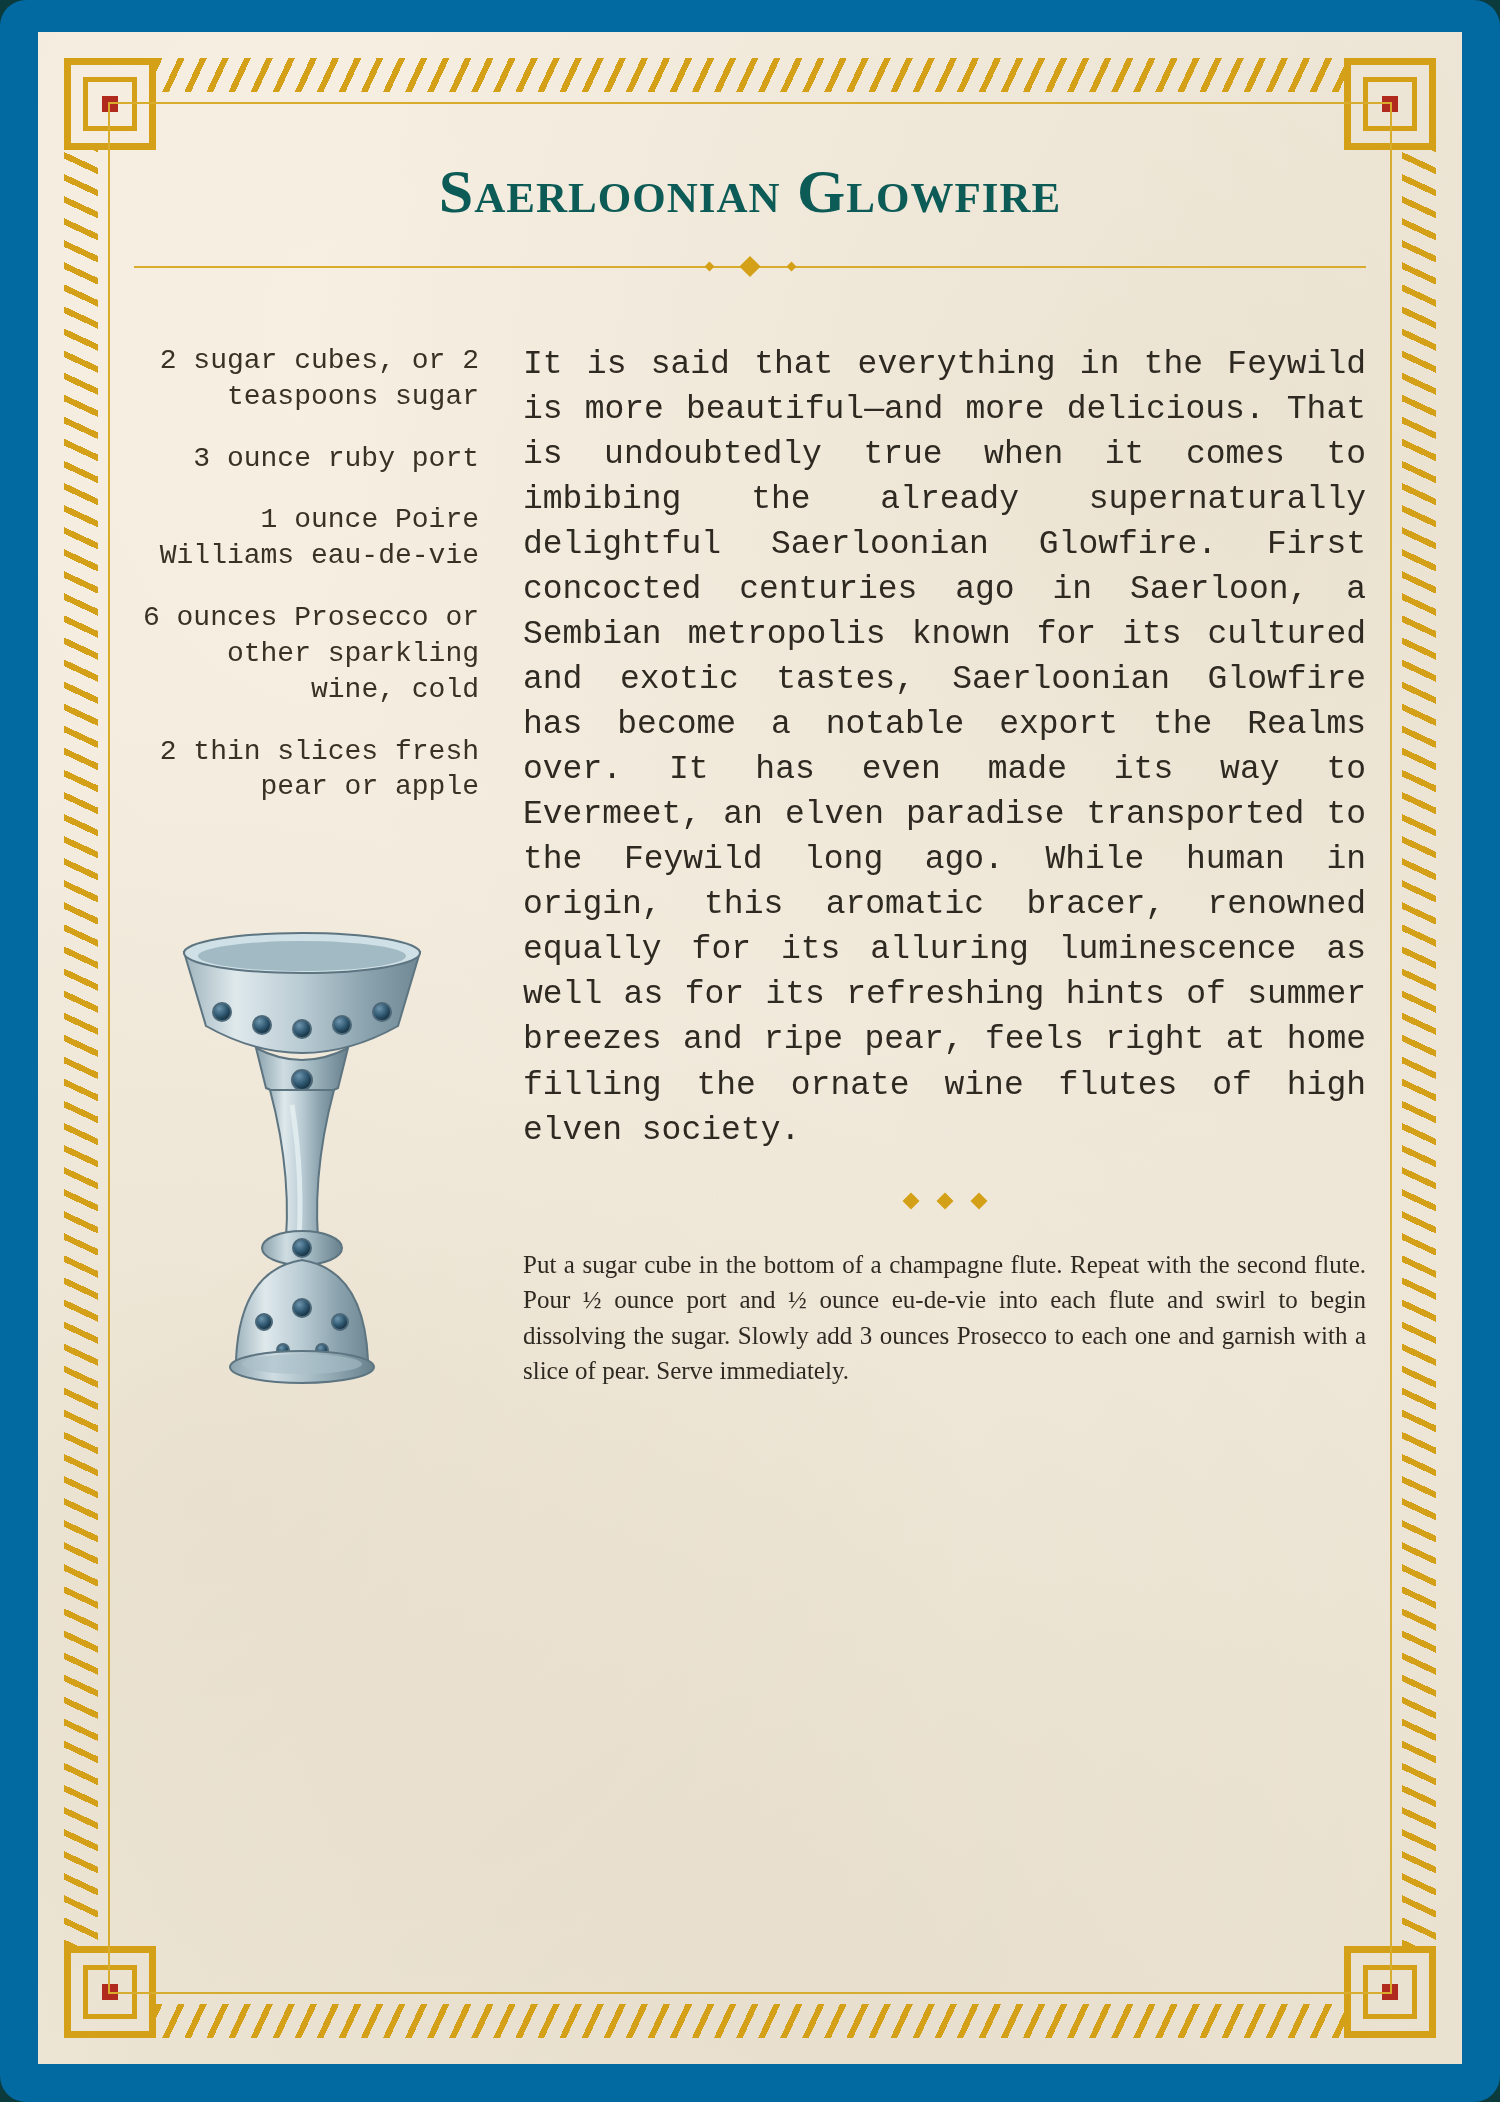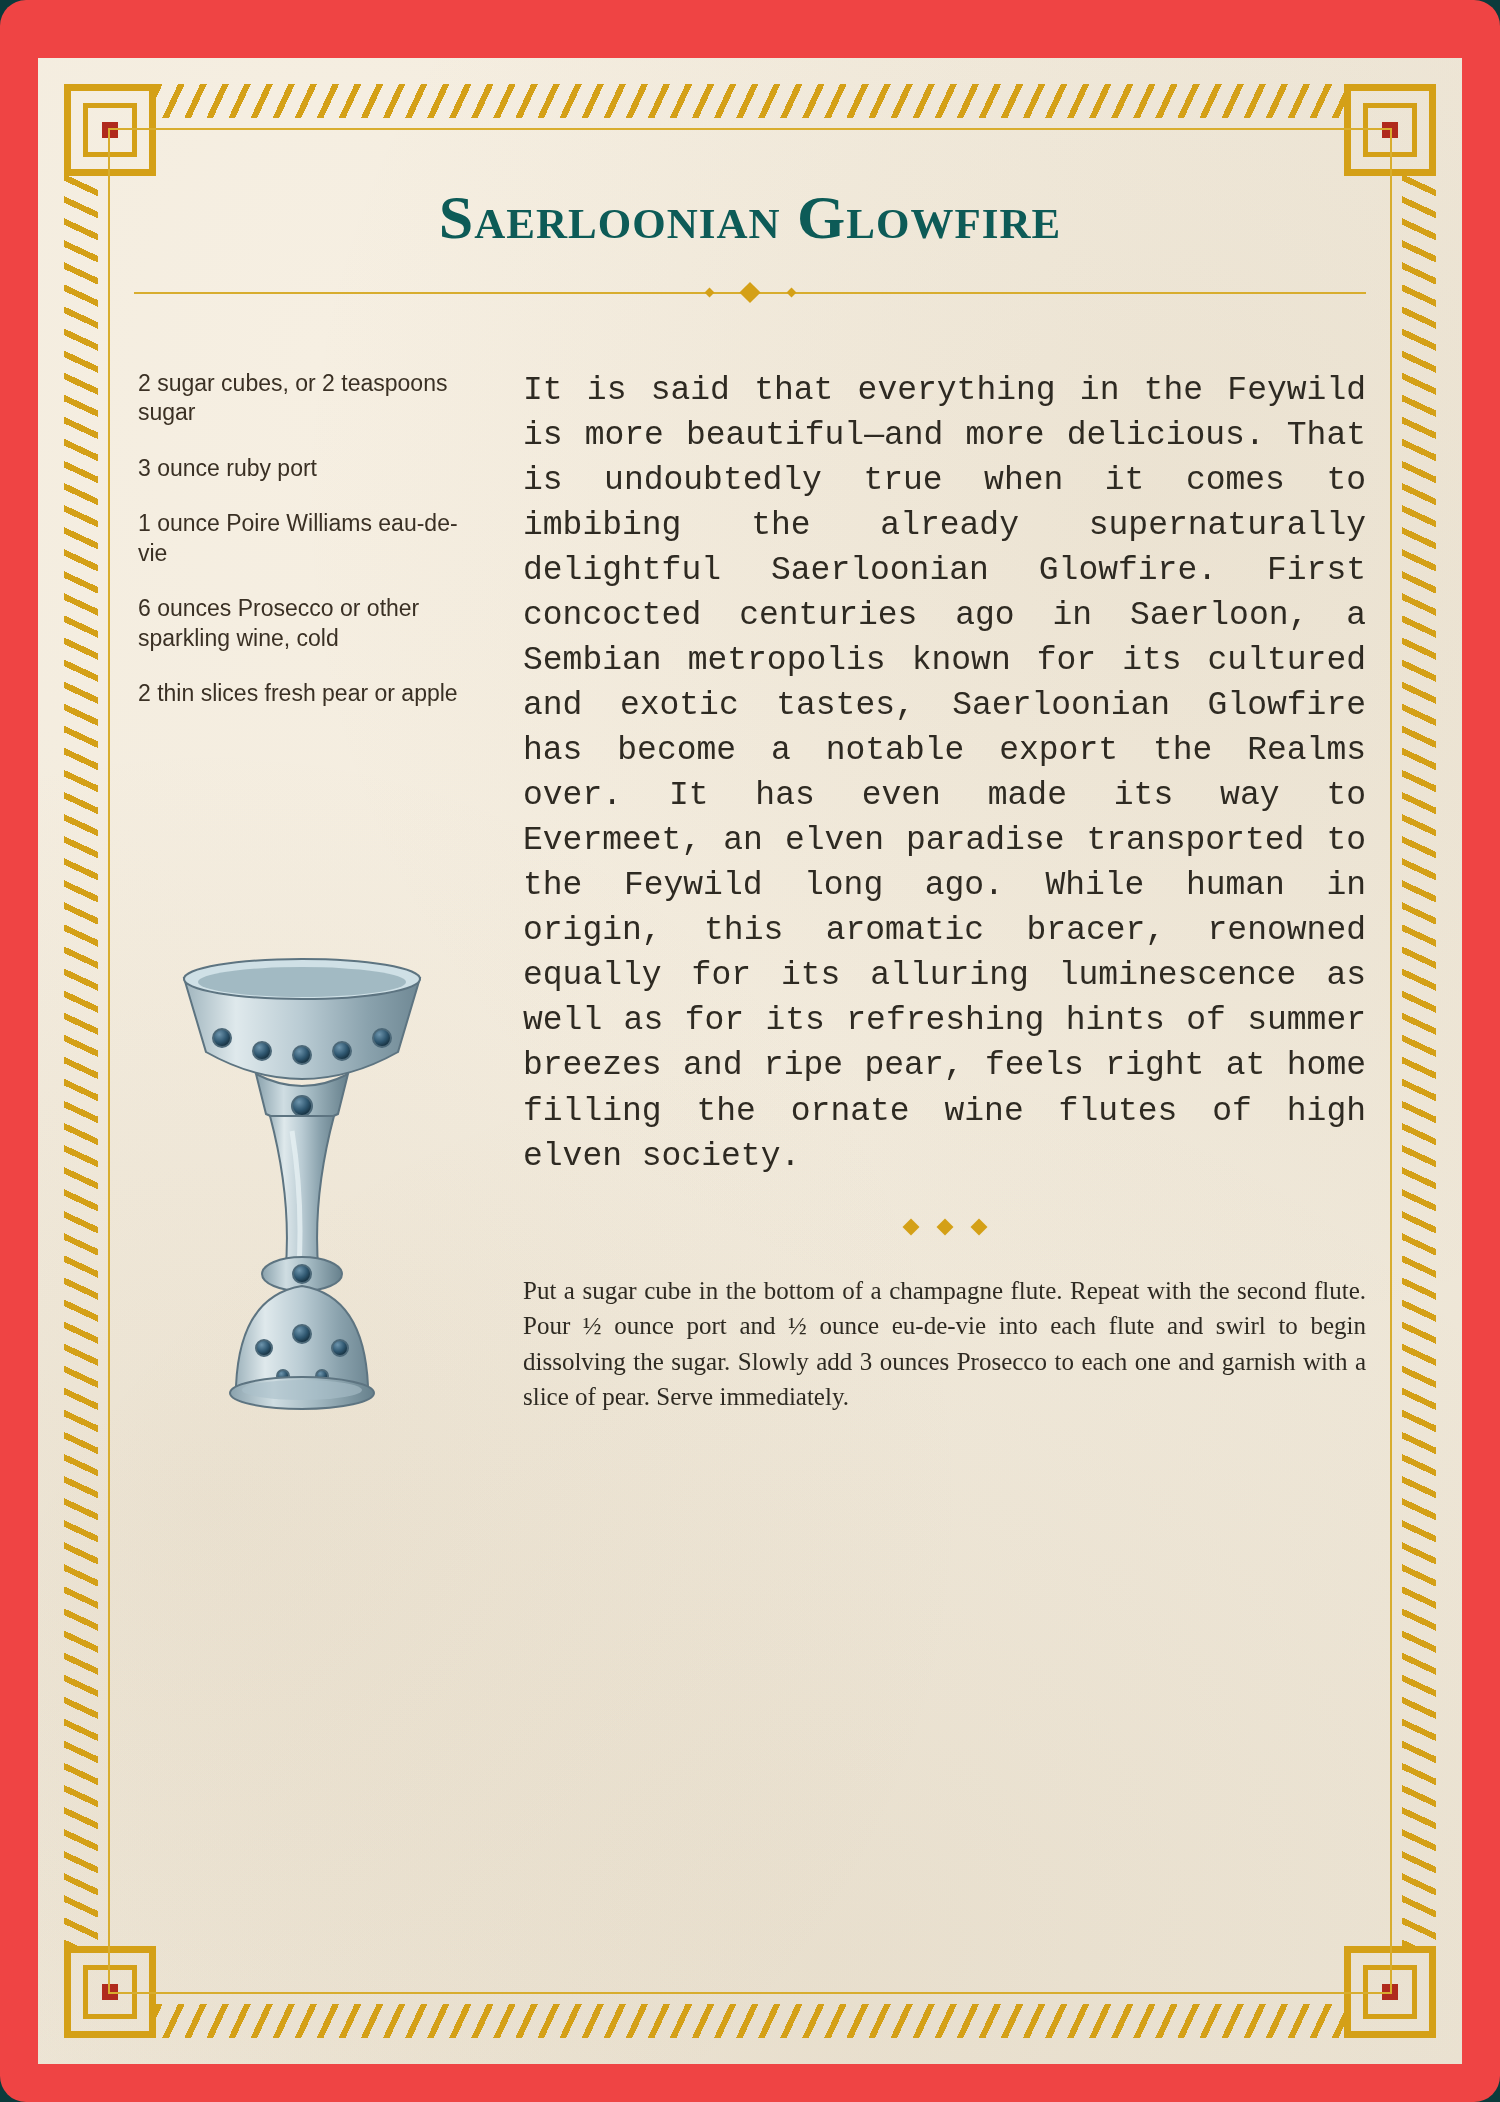--- a/index.html
+++ b/index.html
@@ -11,23 +11,23 @@
     width: 1500px;
     height: 2102px;
     font-family: "Liberation Sans", sans-serif;
     overflow: hidden;
   }
 
   .card {
     position: relative;
     width: 1500px;
     height: 2102px;
-    background: #ef4444;
+    background: #0369a1;
     box-sizing: border-box;
-    padding: 58px 38px 38px 38px;
+    padding: 32px 38px 38px 38px;
     border-radius: 26px;
   }
 
   
   .paper {
     position: relative;
     width: 100%;
     height: 100%;
     background:
       radial-gradient(ellipse at 20% 15%, #f6efe2 0%, #f2ebdd 45%, #ece4d4 100%);
@@ -197,25 +197,26 @@
     margin: 0 6px 0 18px;
     clip-path: polygon(3% 0, 97% 0, 100% 50%, 97% 100%, 3% 100%, 0% 50%);
   }
 
   .ingredients {
     margin-top: 34px;
     padding-left: 4px;
   }
   .ingredient {
     color: #3a3024;
-    font-size: 23px;
+    font-size: 28px;
     line-height: 1.28;
     margin-bottom: 26px;
-    font-family: Liberation Sans, sans-serif;
+    font-family: Liberation Mono, monospace;
     font-weight: 300;
+    text-align: right;
   }
 
   .goblet {
     position: absolute;
     left: 18px;
     bottom: 0;
     width: 300px;
   }
 
   .body-text {

